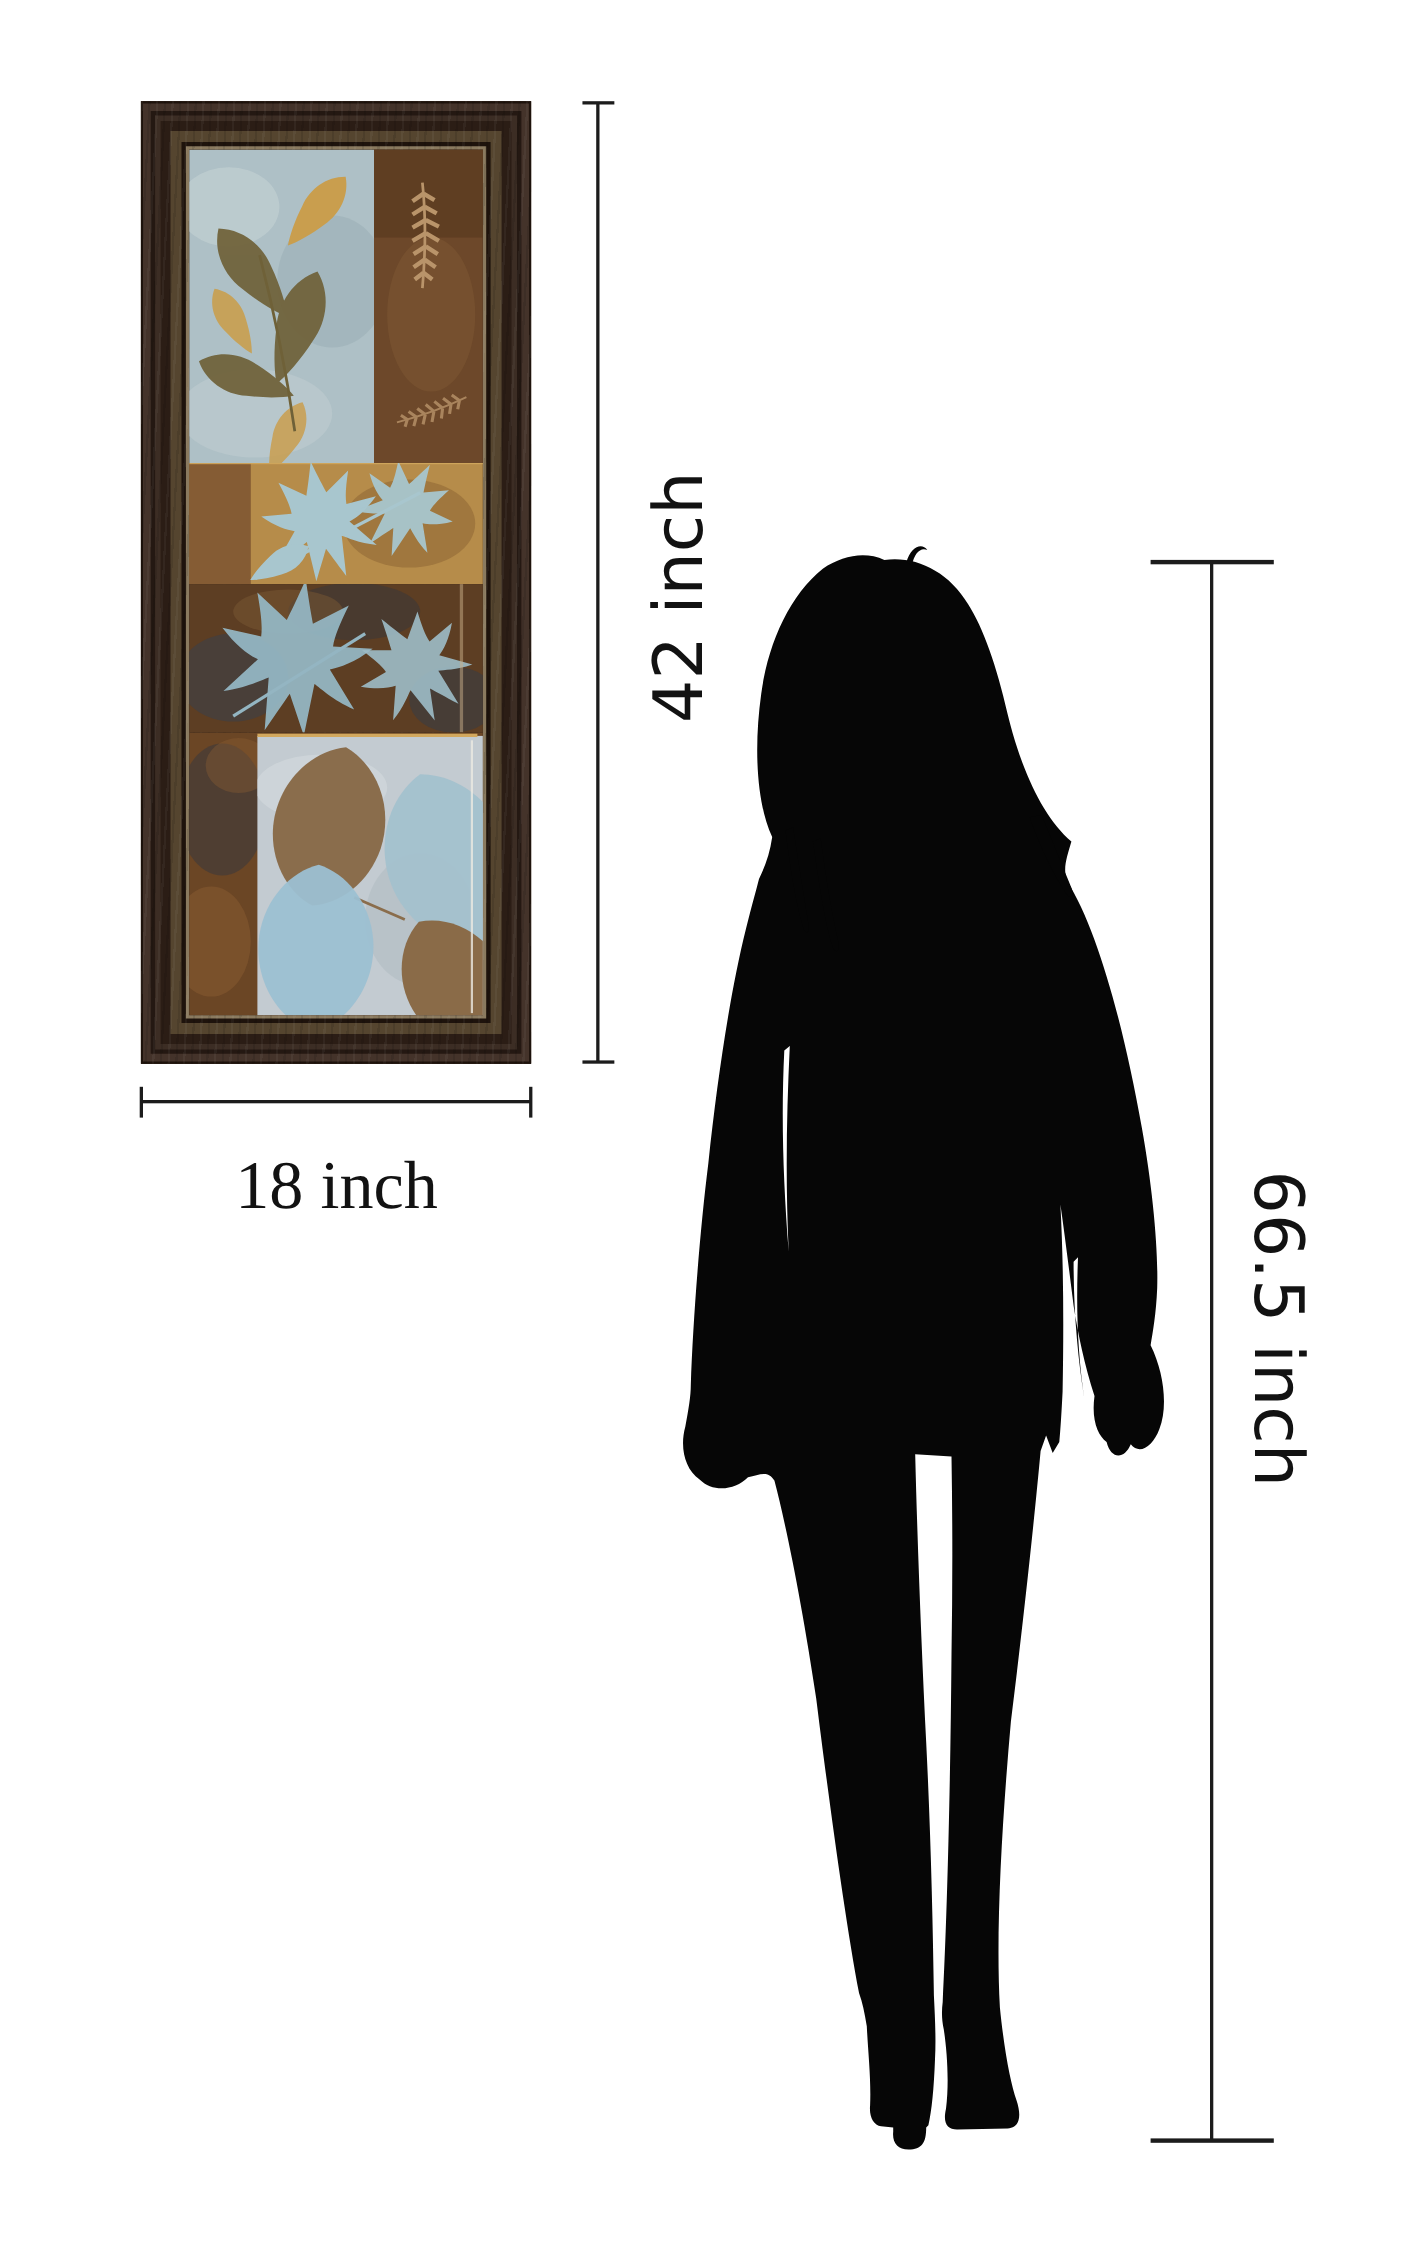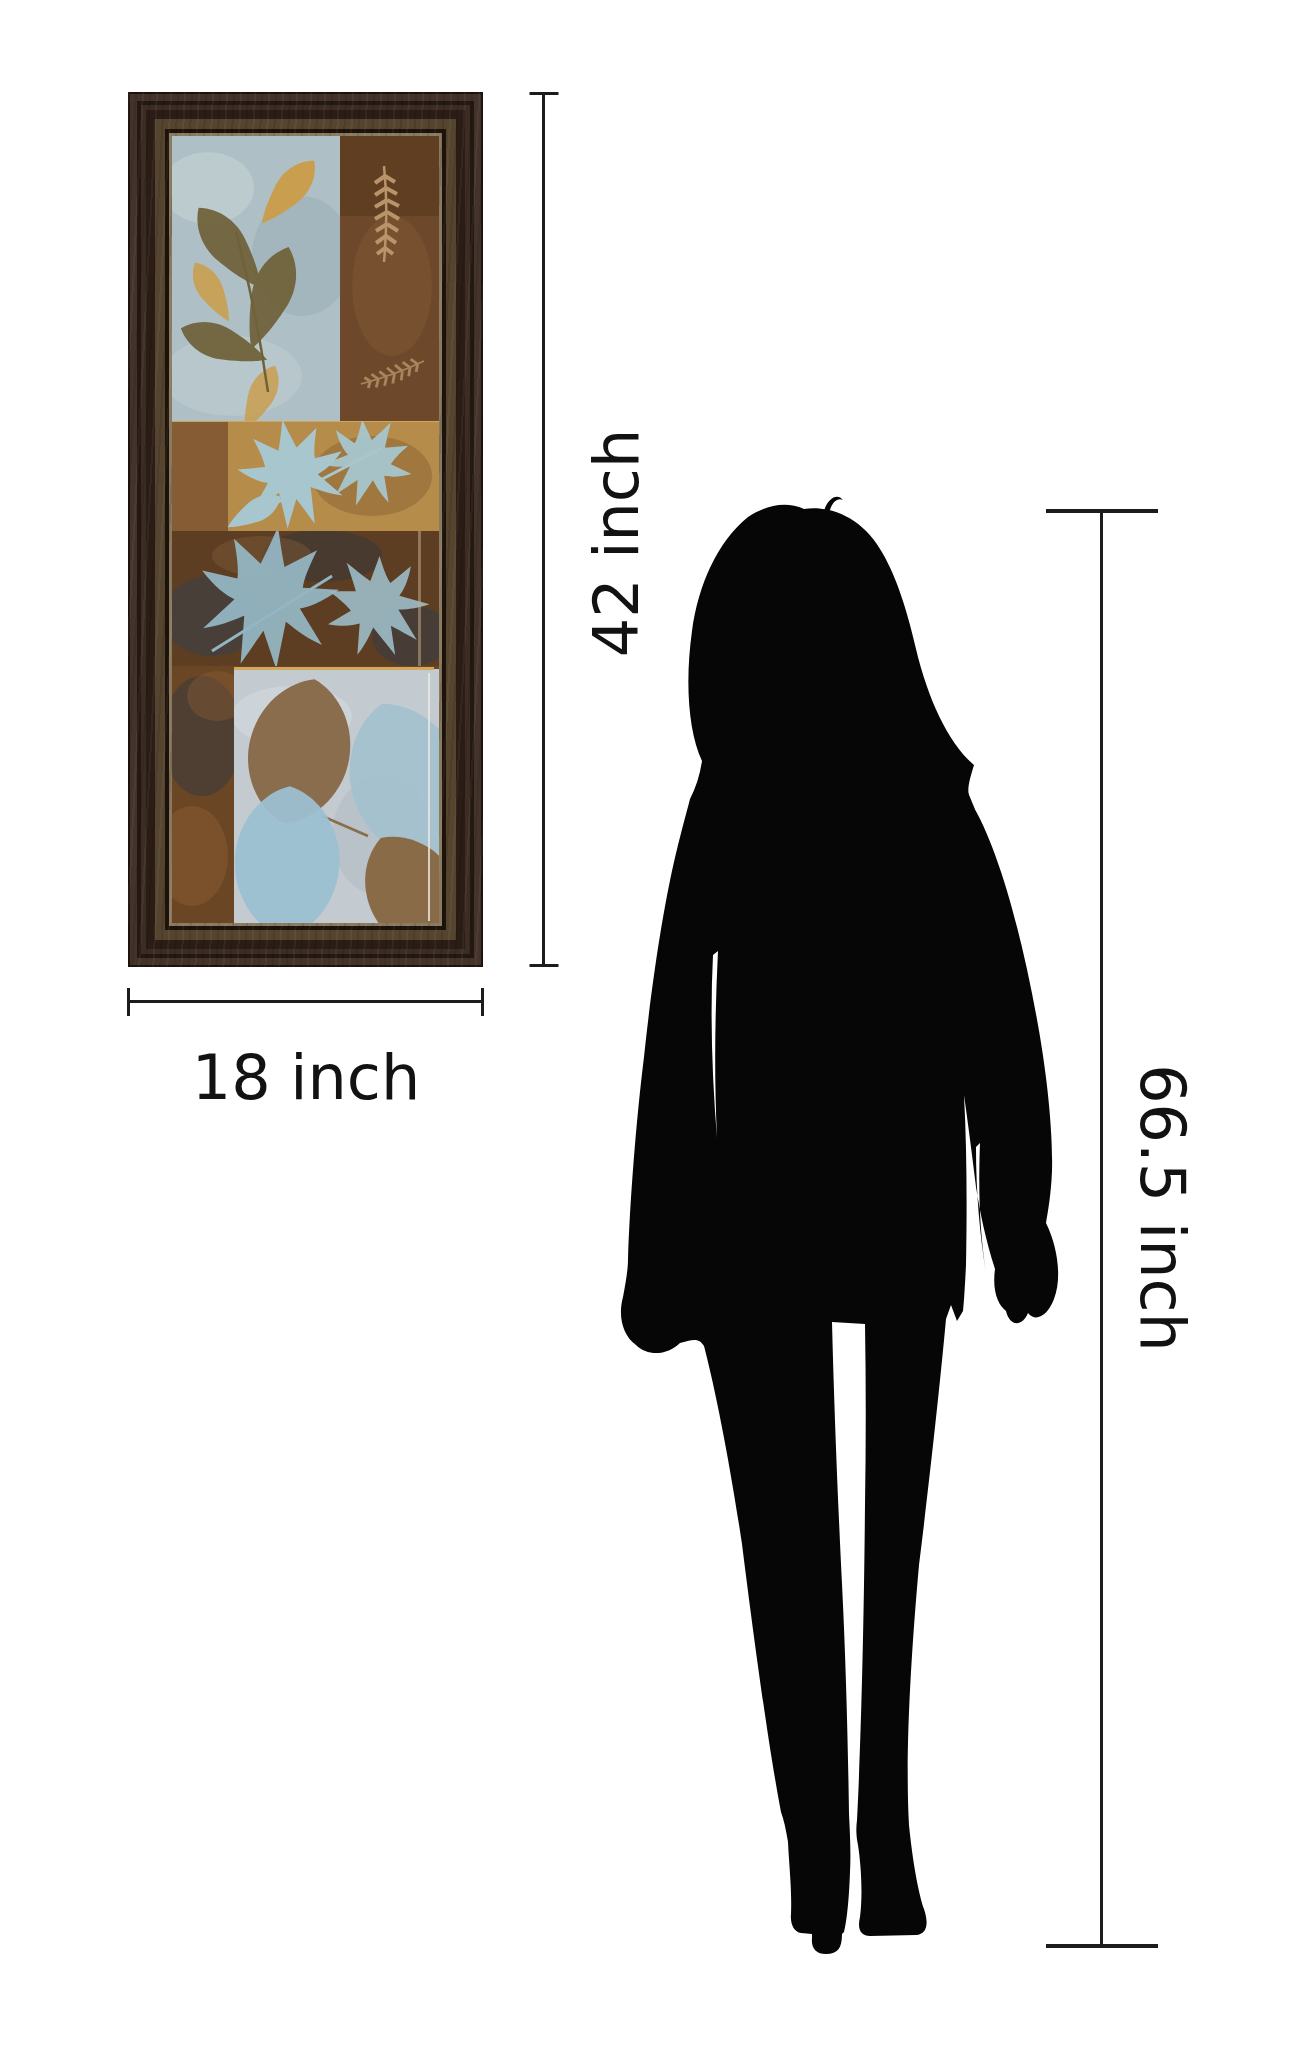--- a/index.html
+++ b/index.html
@@ -44,21 +44,21 @@
 
   #dim-art-h{left:542px;top:93px;height:873px;}
   #dim-art-w{left:128px;top:1000px;width:355px;}
   #dim-person-h{left:1100px;top:510px;height:1437px;}
 
   
   .dim-label{position:absolute;font-size:62px;line-height:62px;
     color:var(--text,#121212);text-align:center;white-space:nowrap;
     font-family:"DejaVu Sans","Liberation Sans",sans-serif;}
   #label-art-h{left:467px;top:512px;width:300px;transform:rotate(-90deg);}
-  #label-art-w{left:156px;top:1047px;width:300px;}
+  #label-art-w{left:156px;top:1047px;width:300px;font-family:Liberation Serif, serif;}
   #label-person-h{left:982px;top:1177px;width:360px;transform:rotate(90deg);}
 
   
   .person{position:absolute;left:612px;top:491px;width:452px;height:1467px;}
   .person svg{display:block;width:100%;height:100%;}
 </style>
 </head>
 <body>
 
 <div class="stage">

